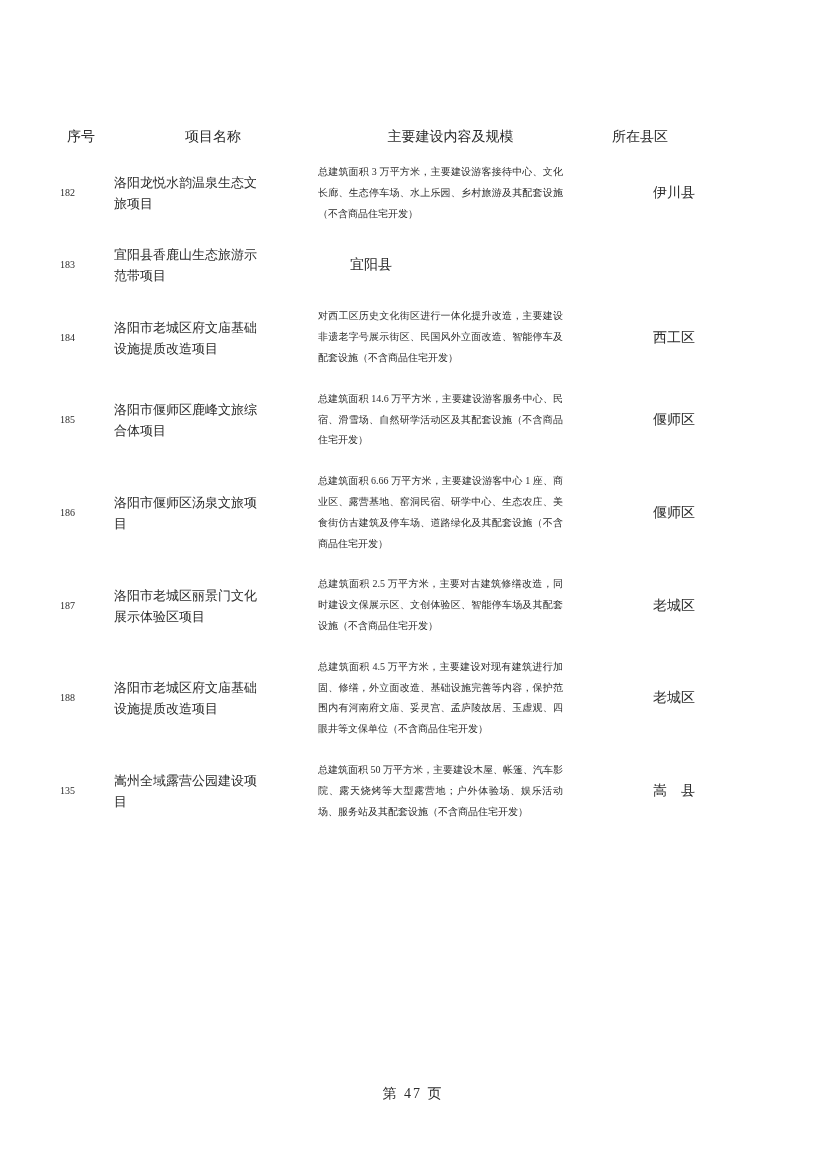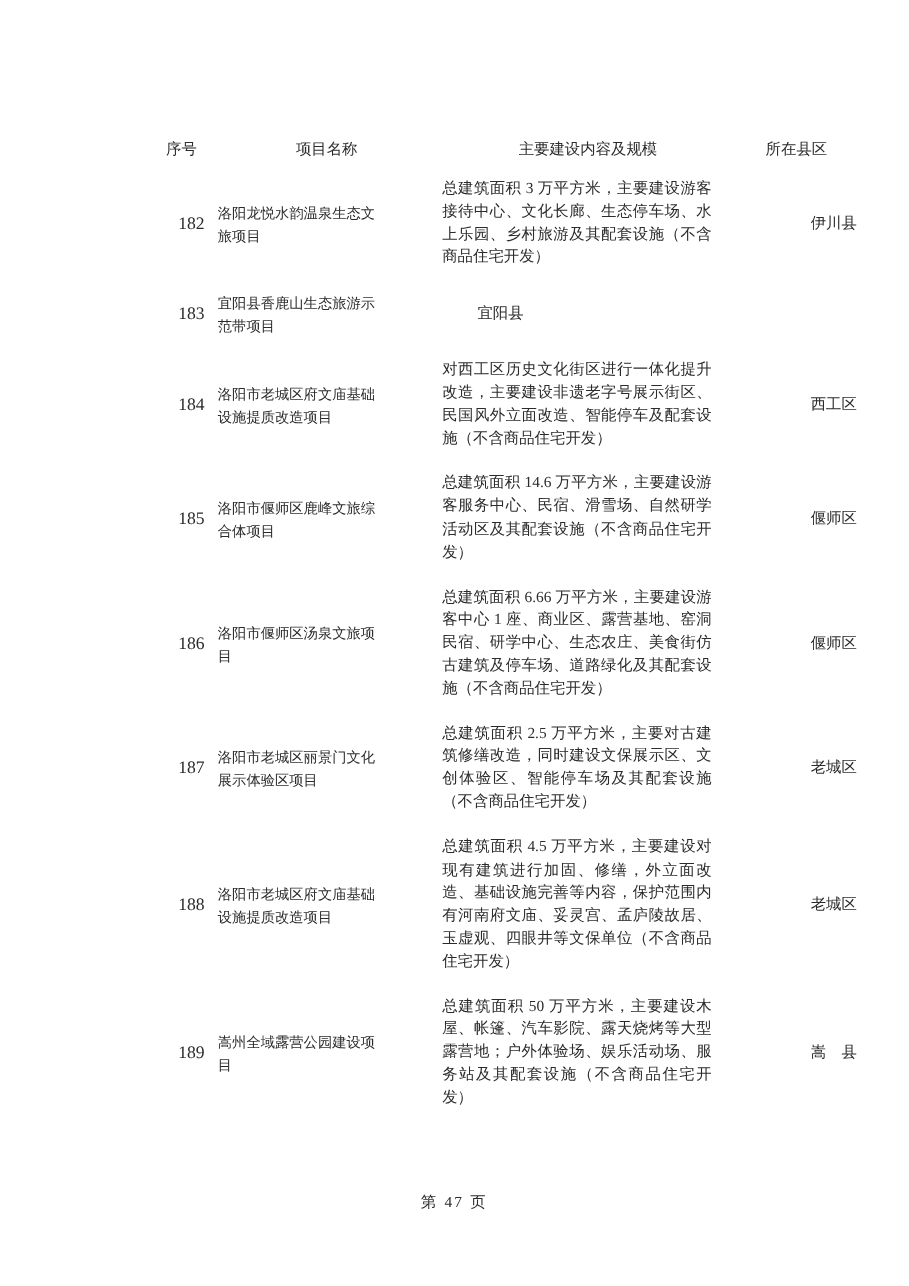--- a/index.html
+++ b/index.html
@@ -10,54 +10,53 @@
   .page {
     position: relative;
     width: 826px;
     height: 1169px;
     background: #ffffff;
     font-family: "Liberation Serif", "DejaVu Serif", serif;
     color: #2b2b2b;
     overflow: hidden;
   }
   .content {
-    padding: 129px 0 0 108px;
-    margin-left: 36px;
+    padding: 129px 0 0 60px;
   }
   .trow {
     display: flex;
     align-items: center;
   }
   .header-row {
     margin-bottom: 17px;
     align-items: flex-start;
   }
   .body-row {
     margin-bottom: 20px;
   }
   .cell-no {
     flex: none;
     width: 42px;
-    text-align: right;
-    font-size: 16px;
+    text-align: left;
+    font-size: 10px;
     line-height: 16px;
   }
   .cell-name {
     flex: none;
     width: 146px;
     margin-left: 12px;
     font-size: 13px;
     line-height: 21px;
     text-align: left;
   }
   .cell-content {
     flex: none;
     width: 245px;
     margin-left: 58px;
-    font-size: 14px;
+    font-size: 10px;
     line-height: 20.8px;
     text-align: justify;
   }
   .cell-district {
     flex: none;
     width: 110px;
     margin-left: 22px;
     text-align: right;
     font-size: 14px;
     line-height: 16px;
@@ -132,21 +131,21 @@
     <div class="cell-content">总建筑面积 2.5 万平方米，主要对古建筑修缮改造，同时建设文保展示区、文创体验区、智能停车场及其配套设施（不含商品住宅开发）</div>
     <div class="cell-district">老城区</div>
   </div>
         <div class="trow body-row">
     <div class="cell-no">188</div>
     <div class="cell-name">洛阳市老城区府文庙基础设施提质改造项目</div>
     <div class="cell-content">总建筑面积 4.5 万平方米，主要建设对现有建筑进行加固、修缮，外立面改造、基础设施完善等内容，保护范围内有河南府文庙、妥灵宫、孟庐陵故居、玉虚观、四眼井等文保单位（不含商品住宅开发）</div>
     <div class="cell-district">老城区</div>
   </div>
         <div class="trow body-row">
-    <div class="cell-no">189</div>
+    <div class="cell-no">135</div>
     <div class="cell-name">嵩州全域露营公园建设项目</div>
     <div class="cell-content">总建筑面积 50 万平方米，主要建设木屋、帐篷、汽车影院、露天烧烤等大型露营地；户外体验场、娱乐活动场、服务站及其配套设施（不含商品住宅开发）</div>
     <div class="cell-district">嵩　县</div>
   </div>
       </div>
 
   </div>
 
   <div class="footer">第  47  页</div>
 </div>

